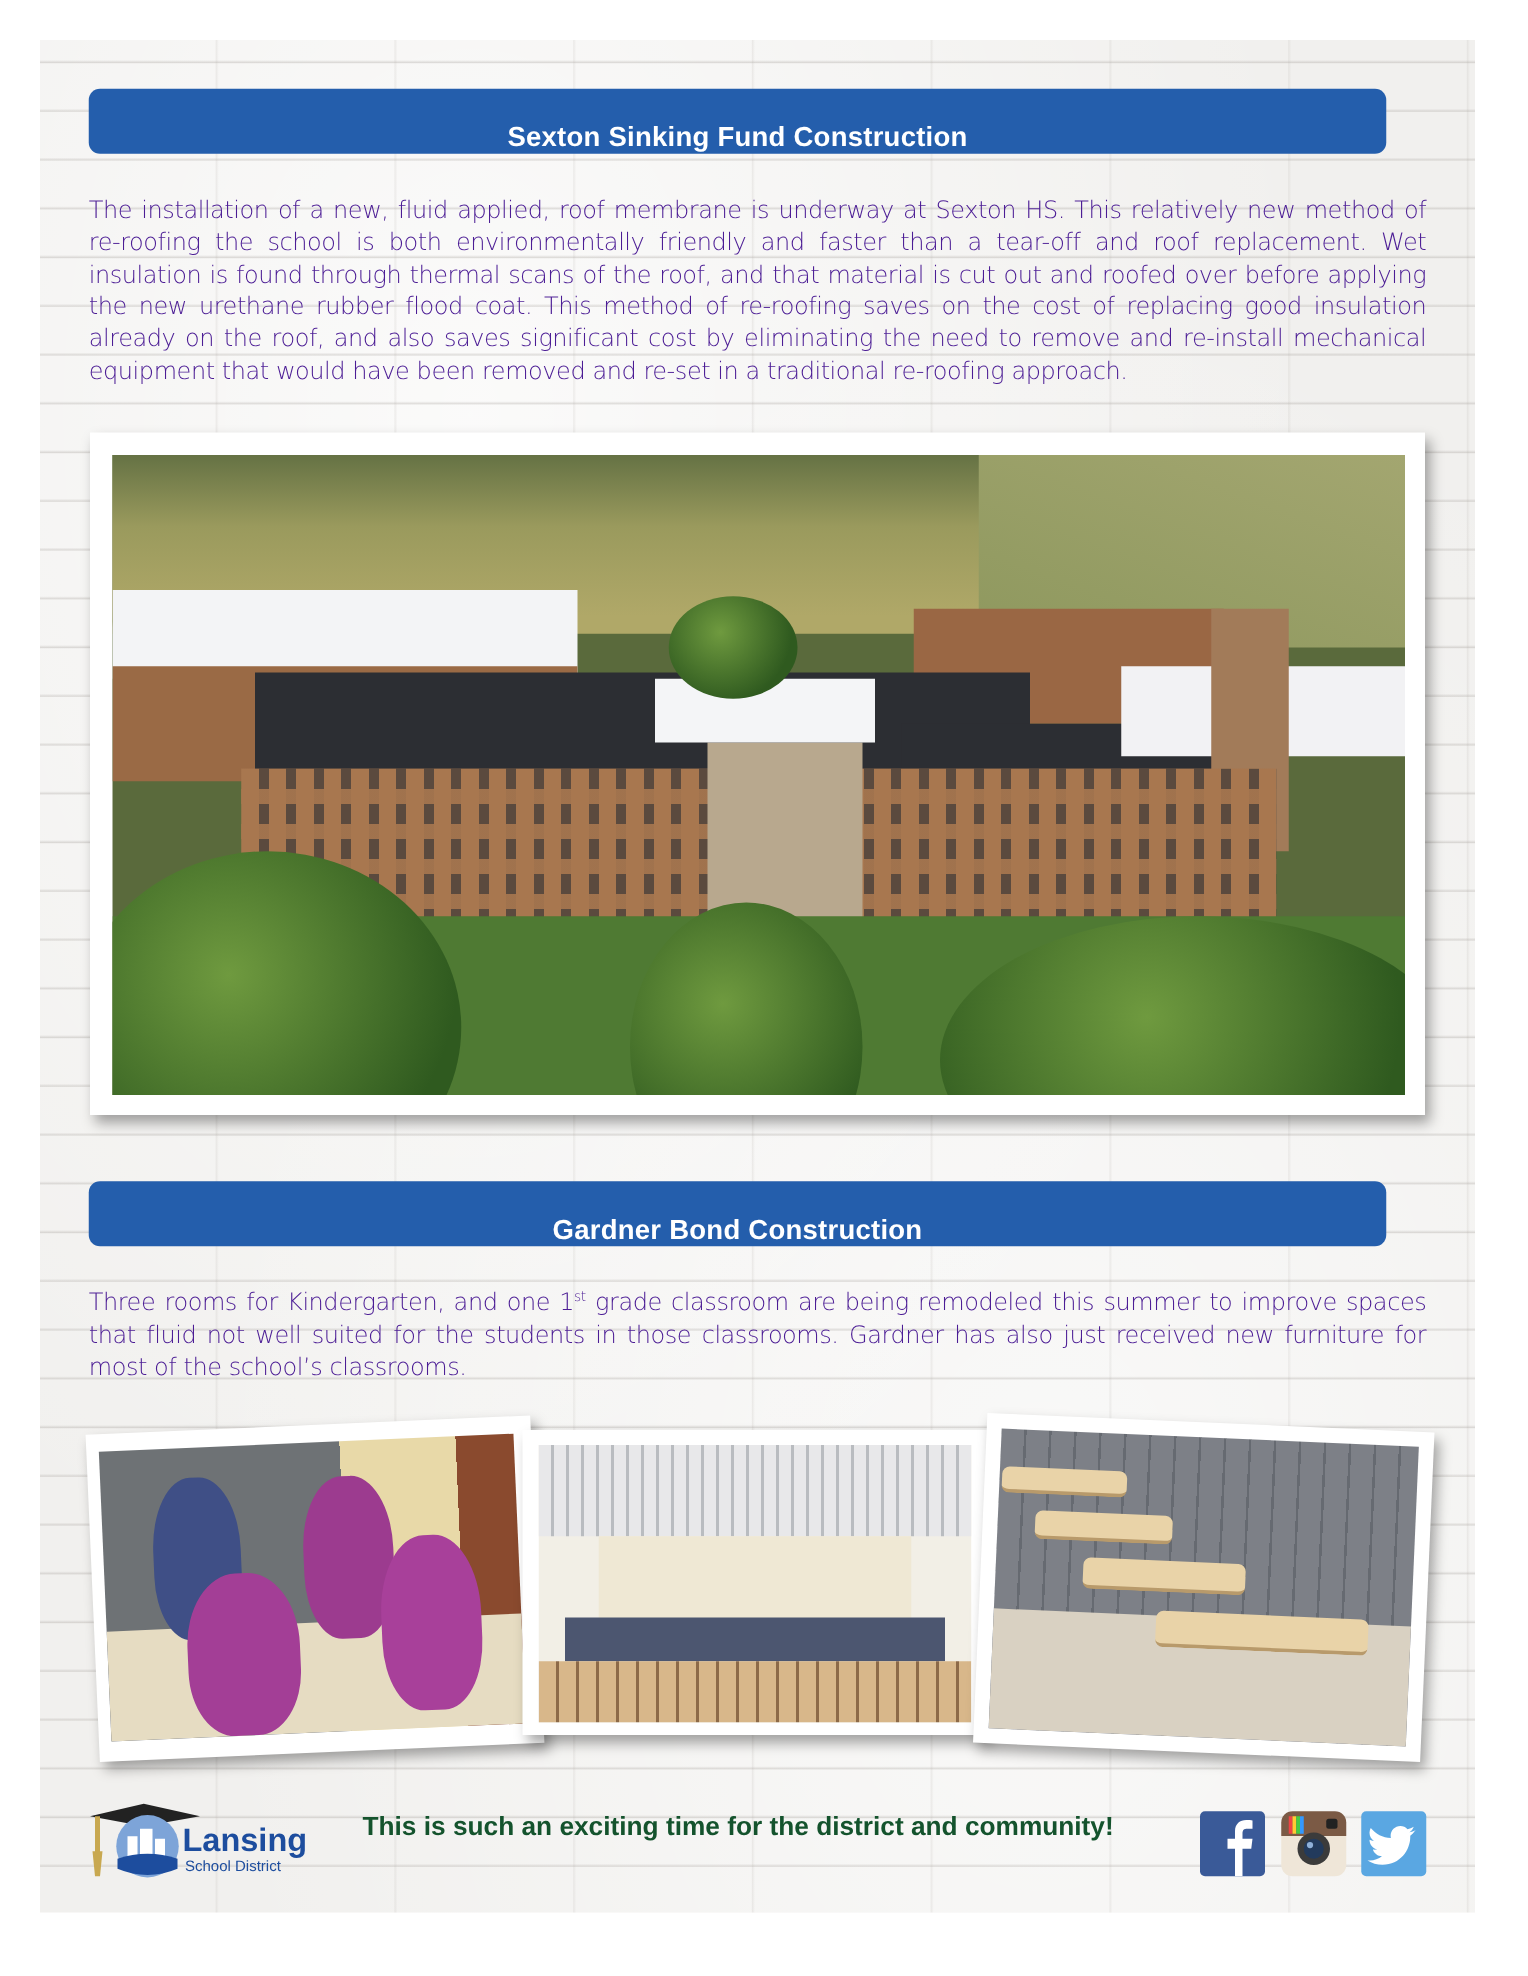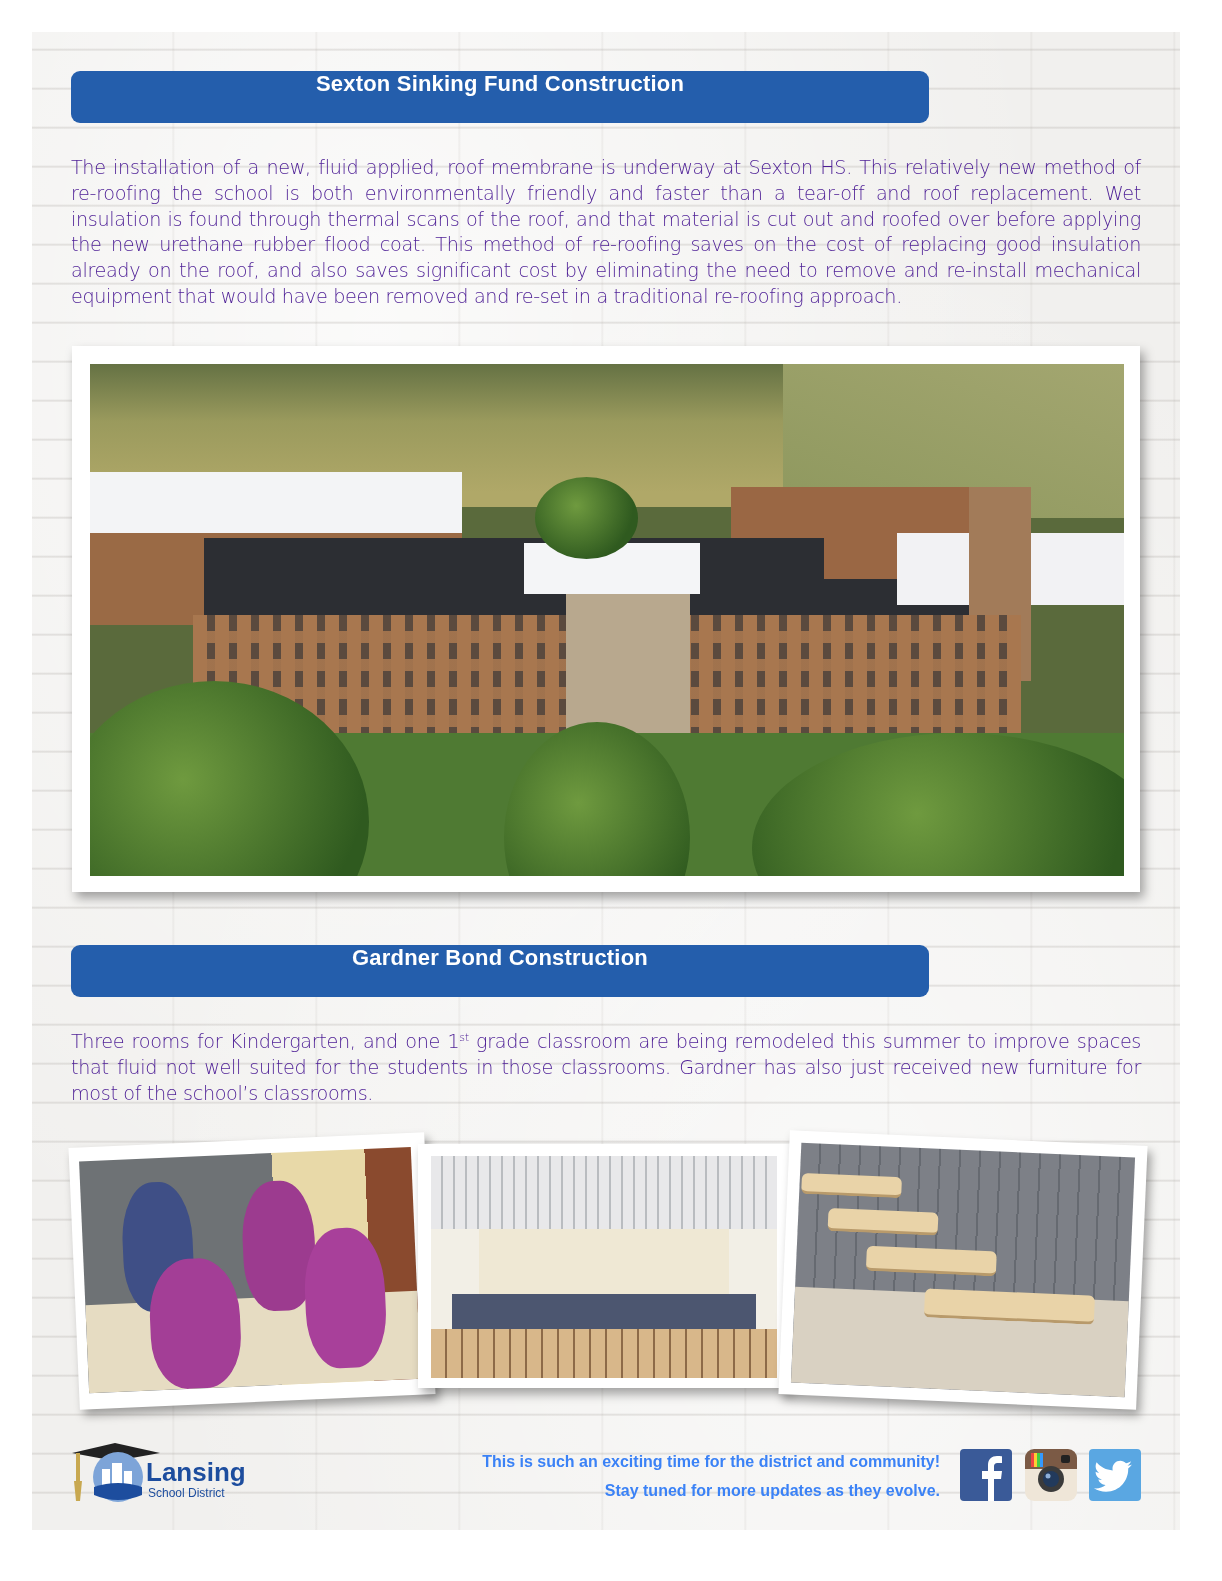--- a/index.html
+++ b/index.html
@@ -7,24 +7,24 @@
   .page {
     position:absolute; left:32px; top:32px; width:1148px; height:1498px;
     background-color:#f1f0ee;
     background-image:
       repeating-linear-gradient(0deg, rgba(0,0,0,0.0) 0px, rgba(0,0,0,0.0) 36px, rgba(170,165,160,0.35) 37px, rgba(0,0,0,0.0) 39px),
       repeating-linear-gradient(90deg, rgba(255,255,255,0.0) 0px, rgba(255,255,255,0.0) 140px, rgba(180,175,170,0.18) 141px, rgba(255,255,255,0.0) 143px),
       radial-gradient(ellipse at 30% 20%, rgba(255,255,255,0.7), rgba(255,255,255,0) 60%),
       radial-gradient(ellipse at 70% 80%, rgba(255,255,255,0.6), rgba(255,255,255,0) 60%);
   }
   .banner {
-    position:absolute; left:71px; width:858px; height:52px;
+    position:absolute; left:71px; width:1038px; height:52px;
     background:#245eac; border-radius:9px;
     color:#ffffff; font-family:"Liberation Sans", sans-serif; font-size:22px; font-weight:bold;
-    display:flex; align-items:flex-start; justify-content:center; letter-spacing:0.2px;
+    display:flex; align-items:flex-end; justify-content:center; letter-spacing:0.2px;
   }
   .banner.one { top:71px; }
   .banner.two { top:945px; }
   .para {
     position:absolute; left:71px; width:1070px;
     font-family:"DejaVu Sans", sans-serif; font-size:19.2px; line-height:25.8px; color:#4c1d95;
     text-align:justify; text-align-last:left; letter-spacing:-0.35px; font-weight:300;
   }
   .para.one { top:155px; }
   .para.two { top:1029px; }
@@ -70,22 +70,22 @@
     background: repeating-linear-gradient(90deg, #e8e8ea 0 10px, #b9bcc0 10px 12px); }
   .sp2 .wall { position:absolute; left:14%; top:33%; width:72%; height:32%; background:#efe8d4; }
   .sp2 .carpet { position:absolute; left:6%; top:62%; width:88%; height:16%; background:#4c5670; }
   .sp2 .cubbies { position:absolute; left:0; top:78%; width:100%; height:22%;
     background: repeating-linear-gradient(90deg, #d8b78a 0 14px, #8d6a48 14px 16px); }
   .sp3 .sp-img { left:12px; top:12px; width:334px; height:240px;
     background: repeating-linear-gradient(90deg, #7d8087 0 18px, #666a71 18px 20px); }
   .sp3 .floor { position:absolute; left:0; bottom:0; width:100%; height:40%; background:#d9d1c2; }
   .desk { position:absolute; background:#e9d3a8; border-radius:6px; border-bottom:3px solid #b89a6b; }
   .footer-text {
-    position:absolute; left:290px; top:1447px; width:650px; text-align:right;
-    color:#3b82f6; font-family:"Liberation Sans", sans-serif; font-weight:bold; font-size:16px; line-height:29px;
+    position:absolute; left:290px; top:1447px; width:650px; text-align:left;
+    color:#14532d; font-family:"Liberation Sans", sans-serif; font-weight:bold; font-size:21px; line-height:29px;
   }
   .logo { position:absolute; left:70px; top:1441px; width:185px; height:65px; }
   .social { position:absolute; top:1449px; width:52px; height:52px; border-radius:4px; }
   .fb { left:960px; background:#3a5a98; }
   .ig { left:1025px; background:linear-gradient(180deg,#7b5a45 0 38%, #efe6d8 38% 100%); border-radius:9px; }
   .tw { left:1089px; background:#5aa7e2; }
 </style>
 </head>
 <body>
 
@@ -161,21 +161,20 @@
     <rect x="42" y="22" width="10" height="24" fill="#ffffff"></rect>
     <rect x="54" y="30" width="8" height="16" fill="#ffffff"></rect>
     <path d="M24 46 Q48 38 72 46 L72 54 Q48 64 24 54 Z" fill="#1d4d9e"></path>
     <text x="76" y="40" font-family="Liberation Sans, sans-serif" font-weight="bold" font-size="26" fill="#1d4d9e">Lansing</text>
     <text x="78" y="56" font-family="Liberation Sans, sans-serif" font-size="12" fill="#1d4d9e">School District</text>
   </svg>
 </div>
 
 <div class="footer-text">
   <div>This is such an exciting time for the district and community!</div>
-  <div>Stay tuned for more updates as they evolve.</div>
 </div>
 
 <div class="social fb">
   <svg width="52" height="52" viewBox="0 0 52 52">
       <path d="M28 52 V30 H22 V22 H28 V16 C28 10 32 7 37 7 C39 7 41 7 42 7.3 V14 H38 C35 14 34 15 34 18 V22 H42 L41 30 H34 V52 Z" fill="#ffffff"></path>
     </svg>
 </div>
 <div class="social ig">
   <svg width="52" height="52" viewBox="0 0 52 52">
     <rect x="6" y="4" width="3" height="14" fill="#e44"></rect>

